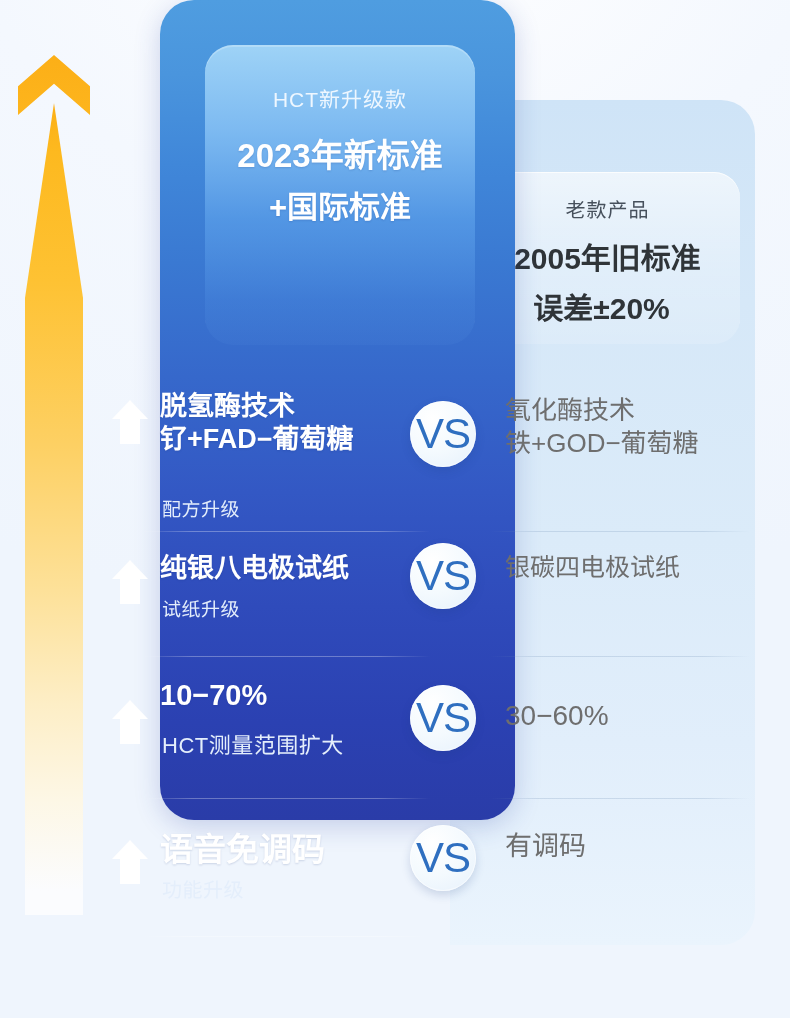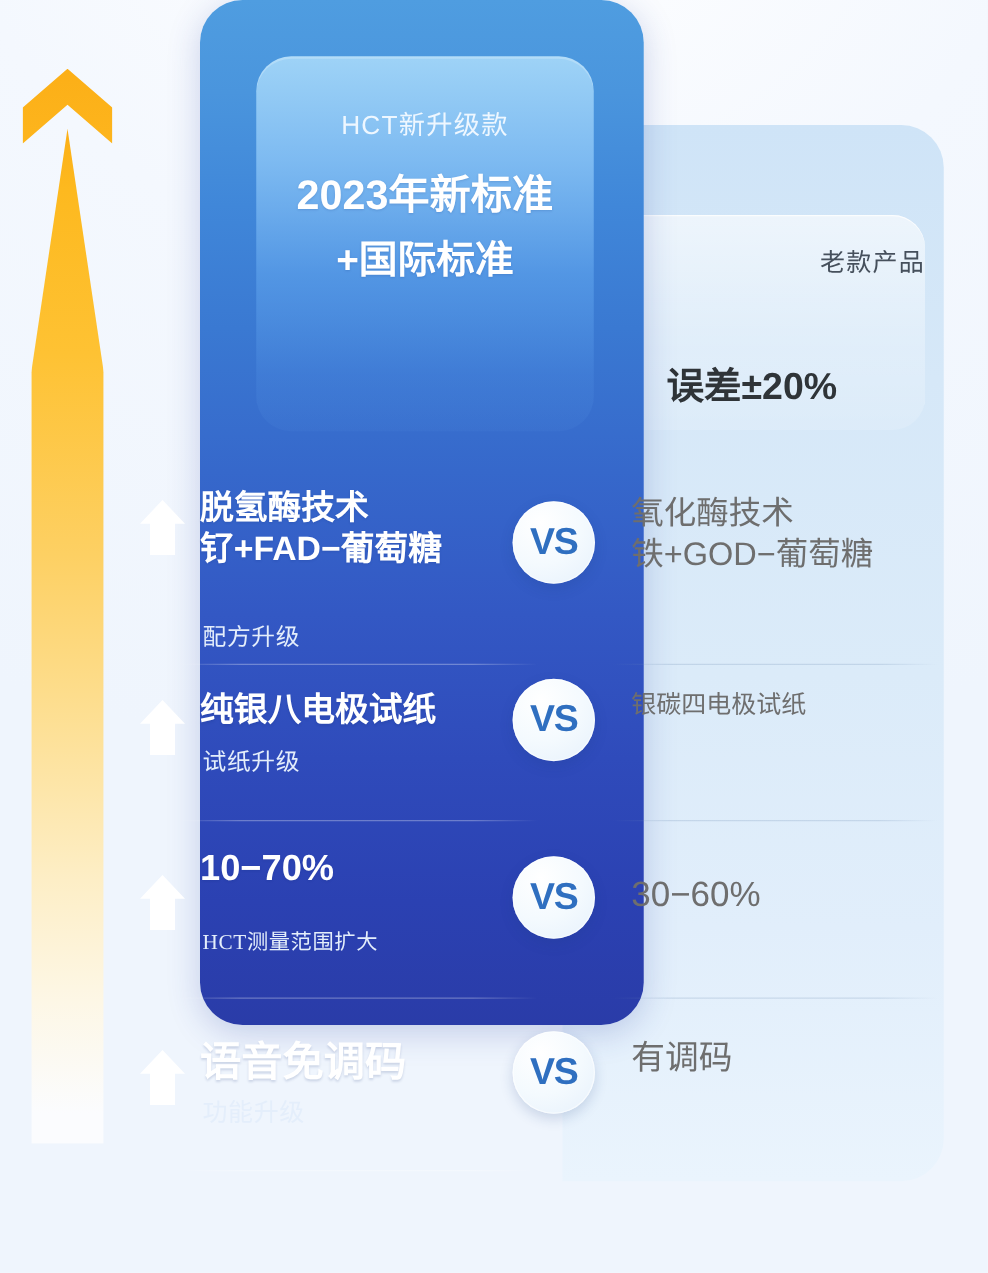--- a/index.html
+++ b/index.html
@@ -40,21 +40,21 @@
     border-radius:0 34px 34px 0;
     background:linear-gradient(180deg,#cfe4f7 0%, #d6e8f8 24%, #dbebf9 52%, #e1eefb 76%, #eaf4fd 100%);
   }
   .old-card{
     position:absolute;left:25px;top:72px;width:265px;height:172px;
     border-radius:26px;
     background:linear-gradient(180deg, rgba(255,255,255,.62) 0%, rgba(255,255,255,.30) 55%, rgba(255,255,255,.14) 100%);
     box-shadow:0 1px 0 rgba(255,255,255,.75) inset;
   }
   .old-card-eyebrow{
-    position:absolute;left:0;right:0;top:22px;text-align:right;
+    position:absolute;left:0;right:0;top:22px;text-align:center;
     font-size:20px;color:#46505c;letter-spacing:1px;
   }
   .old-card-title{
     position:absolute;left:0;right:0;top:62px;text-align:center;
     font-size:30px;font-weight:bold;color:#2f3438;letter-spacing:0px;
   }
   .old-card-sub{
     position:absolute;left:0;right:12px;top:112px;text-align:center;
     font-size:30px;font-weight:bold;color:#2f3438;
   }
@@ -128,21 +128,21 @@
   }
 
   .vs-badge{
     position:absolute;width:66px;height:66px;border-radius:50%;
     background:radial-gradient(110% 110% at 34% 26%, #ffffff 0%, #f4fafe 46%, #e2eefb 100%);
     box-shadow:0 4px 10px rgba(30,60,130,.18), 0 0 0 1px rgba(255,255,255,.55) inset;
     display:flex;align-items:center;justify-content:center;
     z-index:6;
   }
   .vs-badge span{
-    font-size:30px;font-weight:bold;color:#2f6fc0;letter-spacing:-1px;
+    font-size:42px;font-weight:normal;color:#2f6fc0;letter-spacing:-1px;
   }
 
   .divider-left{
     position:absolute;height:1px;
     background:linear-gradient(90deg, rgba(255,255,255,0) 0%, rgba(255,255,255,.30) 18%, rgba(255,255,255,.30) 82%, rgba(255,255,255,0) 100%);
   }
   .divider-right{
     position:absolute;height:1px;
     background:linear-gradient(90deg, rgba(120,150,185,0) 0%, rgba(120,150,185,.26) 18%, rgba(120,150,185,.26) 82%, rgba(120,150,185,0) 100%);
   }
@@ -155,20 +155,21 @@
   <div class="bg-wash"></div>
 
   <div class="arrow-wrap">
     <div class="arrow-head"></div>
     <div class="arrow-shaft"></div>
   </div>
 
   <div class="old-panel">
     <div class="old-card">
       <div class="old-card-eyebrow">老款产品</div>
+      <div class="old-card-title">2005年旧标准</div>
       <div class="old-card-sub">误差±20%</div>
     </div>
   </div>
 
   <div class="new-panel">
     <div class="new-card">
       <div class="new-card-eyebrow">HCT新升级款</div>
       <div class="new-card-title">2023年新标准</div>
       <div class="new-card-sub">+国际标准</div>
     </div>
@@ -209,38 +210,38 @@
       </span>
       <div class="left-main" style="left:160px;top:174px;width:250px;font-size:27px;">
         <div>纯银八电极试纸</div>
       </div>
       <div class="left-note" style="left:162px;top:216px;font-size:19px;">试纸升级</div>
 
       <div class="vs-badge" style="left:410px;top:165px;">
         <span>VS</span>
       </div>
 
-      <div class="right-main" style="left:505px;top:174px;width:255px;font-size:20px;">
+      <div class="right-main" style="left:505px;top:174px;width:255px;font-size:25px;">
         <div>银碳四电极试纸</div>
       </div>
 
       <div class="divider-left" style="left:140px;top:278px;width:290px;"></div>
       <div class="divider-right" style="left:490px;top:278px;width:260px;"></div>
     </div>
 
     <div class="row">
       <span class="row-arrow-icon" style="left:110px;top:320px;">
         <svg viewBox="0 0 40 48" aria-hidden="true">
           <path d="M20 2 L38 21 L30 21 L30 46 L10 46 L10 21 L2 21 Z" fill="currentColor"></path>
         </svg>
       </span>
       <div class="left-main" style="left:160px;top:300px;width:250px;font-size:29px;">
         <div>10−70%</div>
       </div>
-      <div class="left-note" style="left:162px;top:361px;font-size:17px;font-family:Liberation Serif, serif;">HCT测量范围扩大</div>
+      <div class="left-note" style="left:162px;top:349px;font-size:22px;">HCT测量范围扩大</div>
 
       <div class="vs-badge" style="left:410px;top:307px;">
         <span>VS</span>
       </div>
 
       <div class="right-main" style="left:505px;top:320px;width:255px;font-size:28px;">
         <div>30−60%</div>
       </div>
 
       <div class="divider-left" style="left:140px;top:420px;width:290px;"></div>

